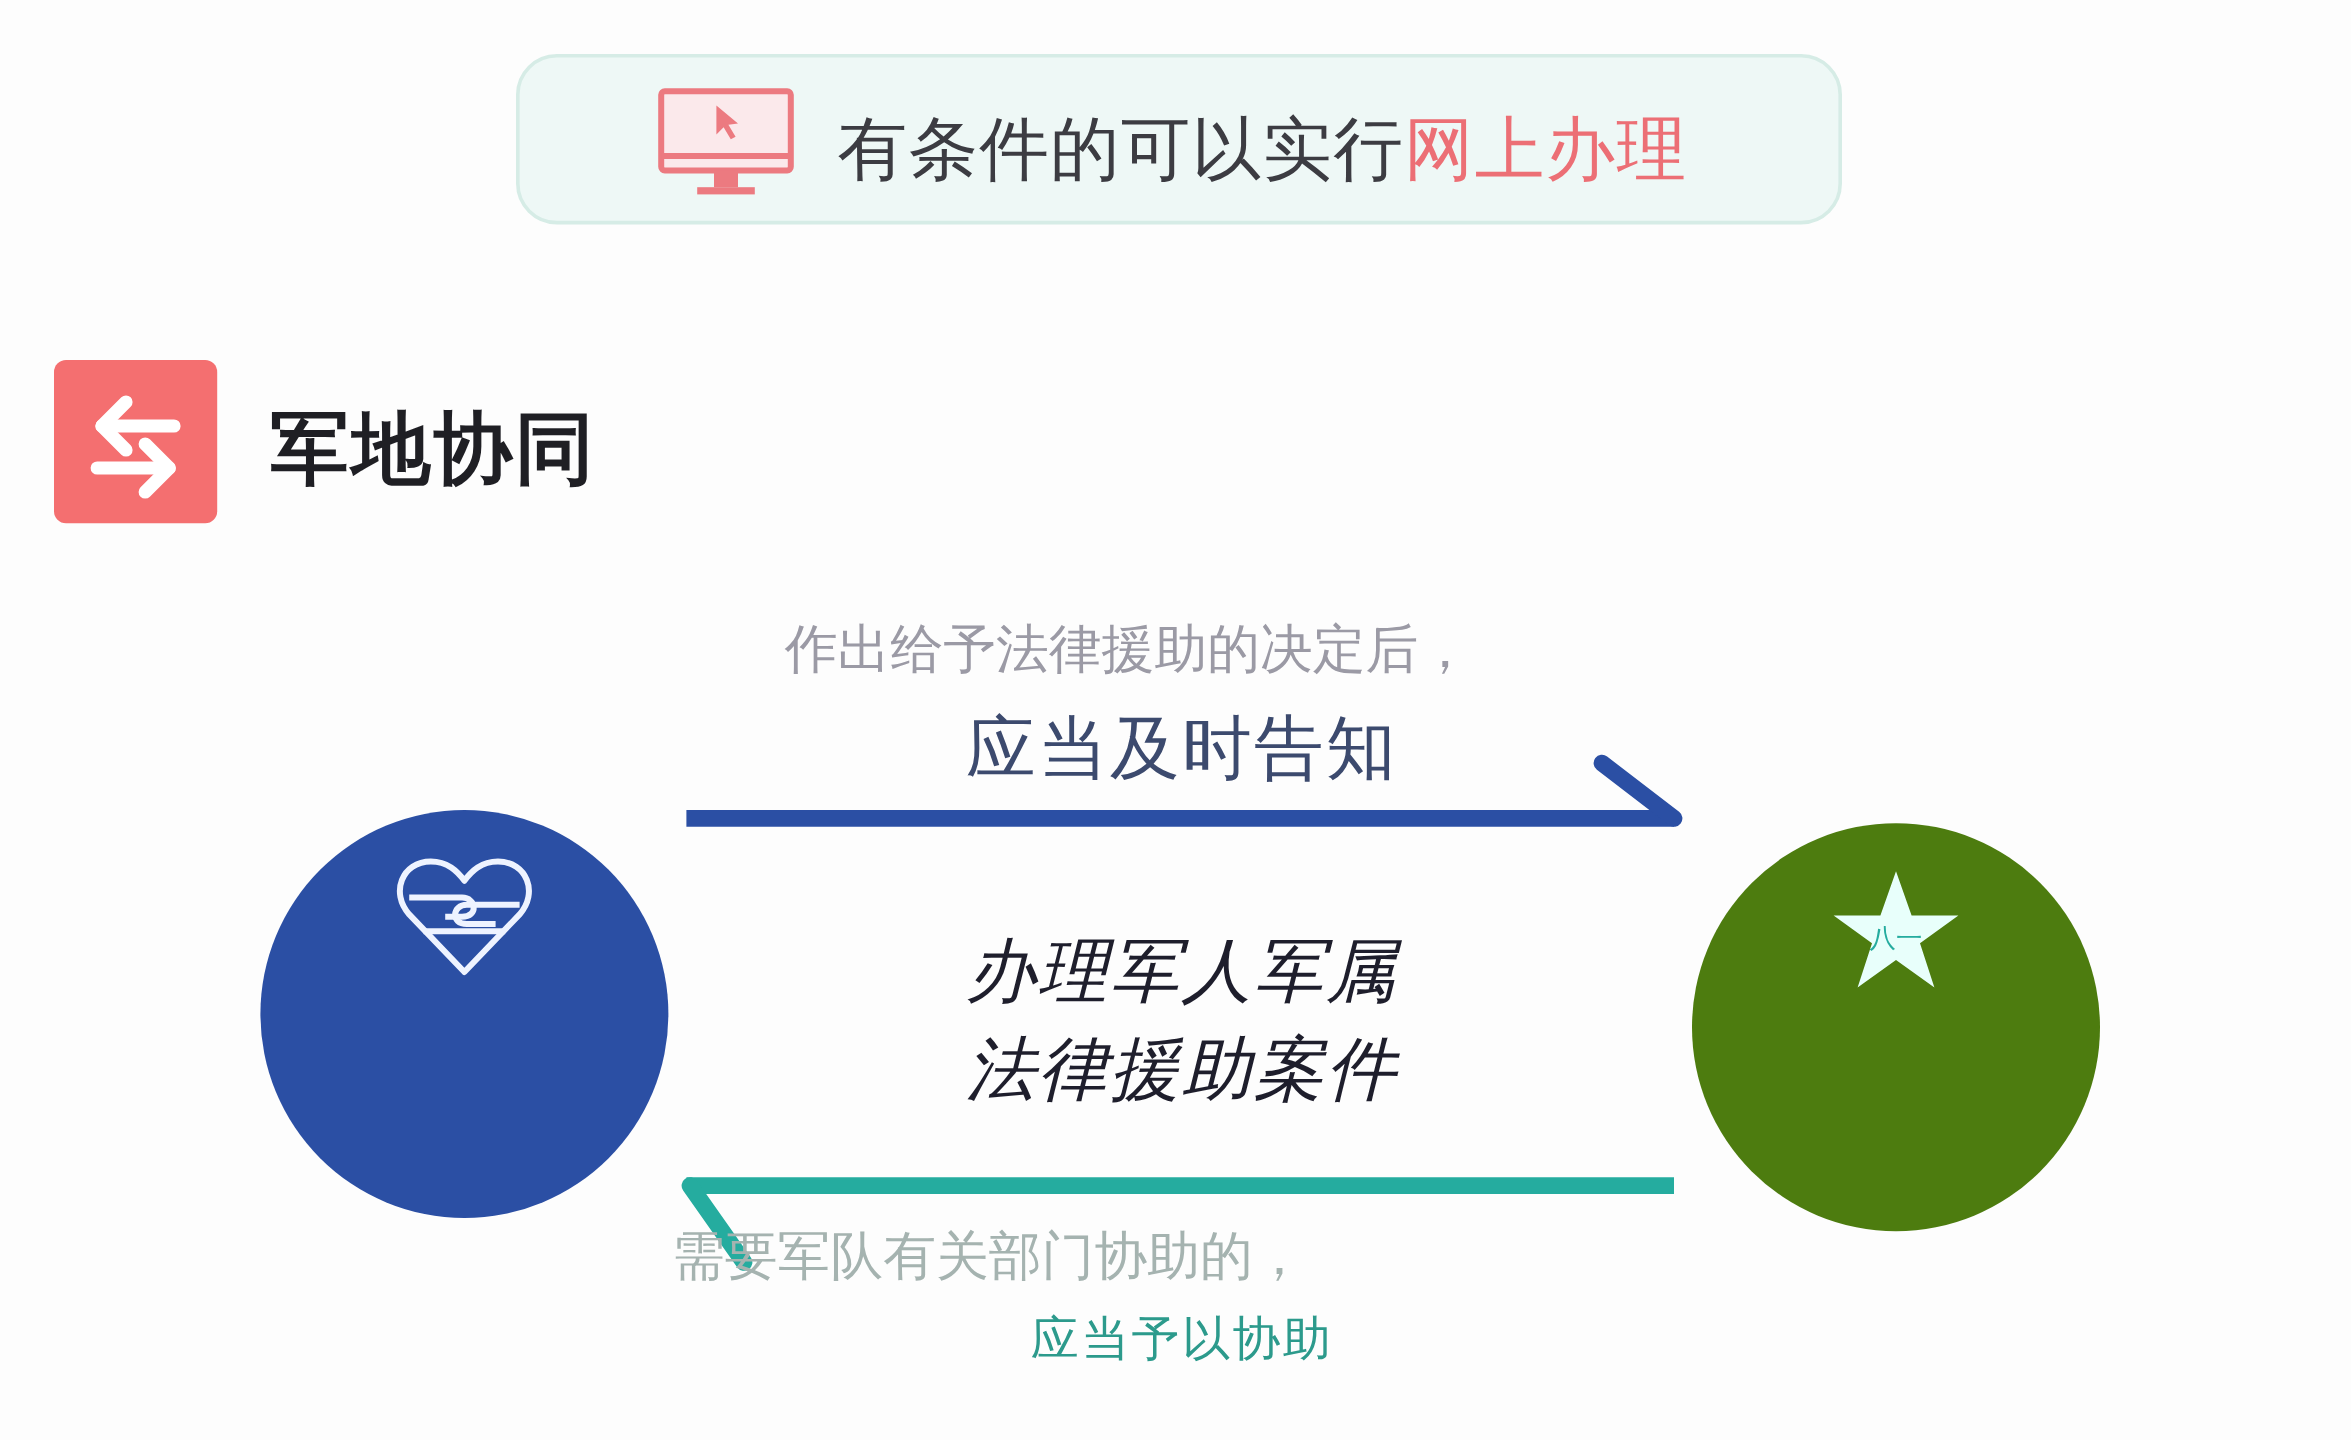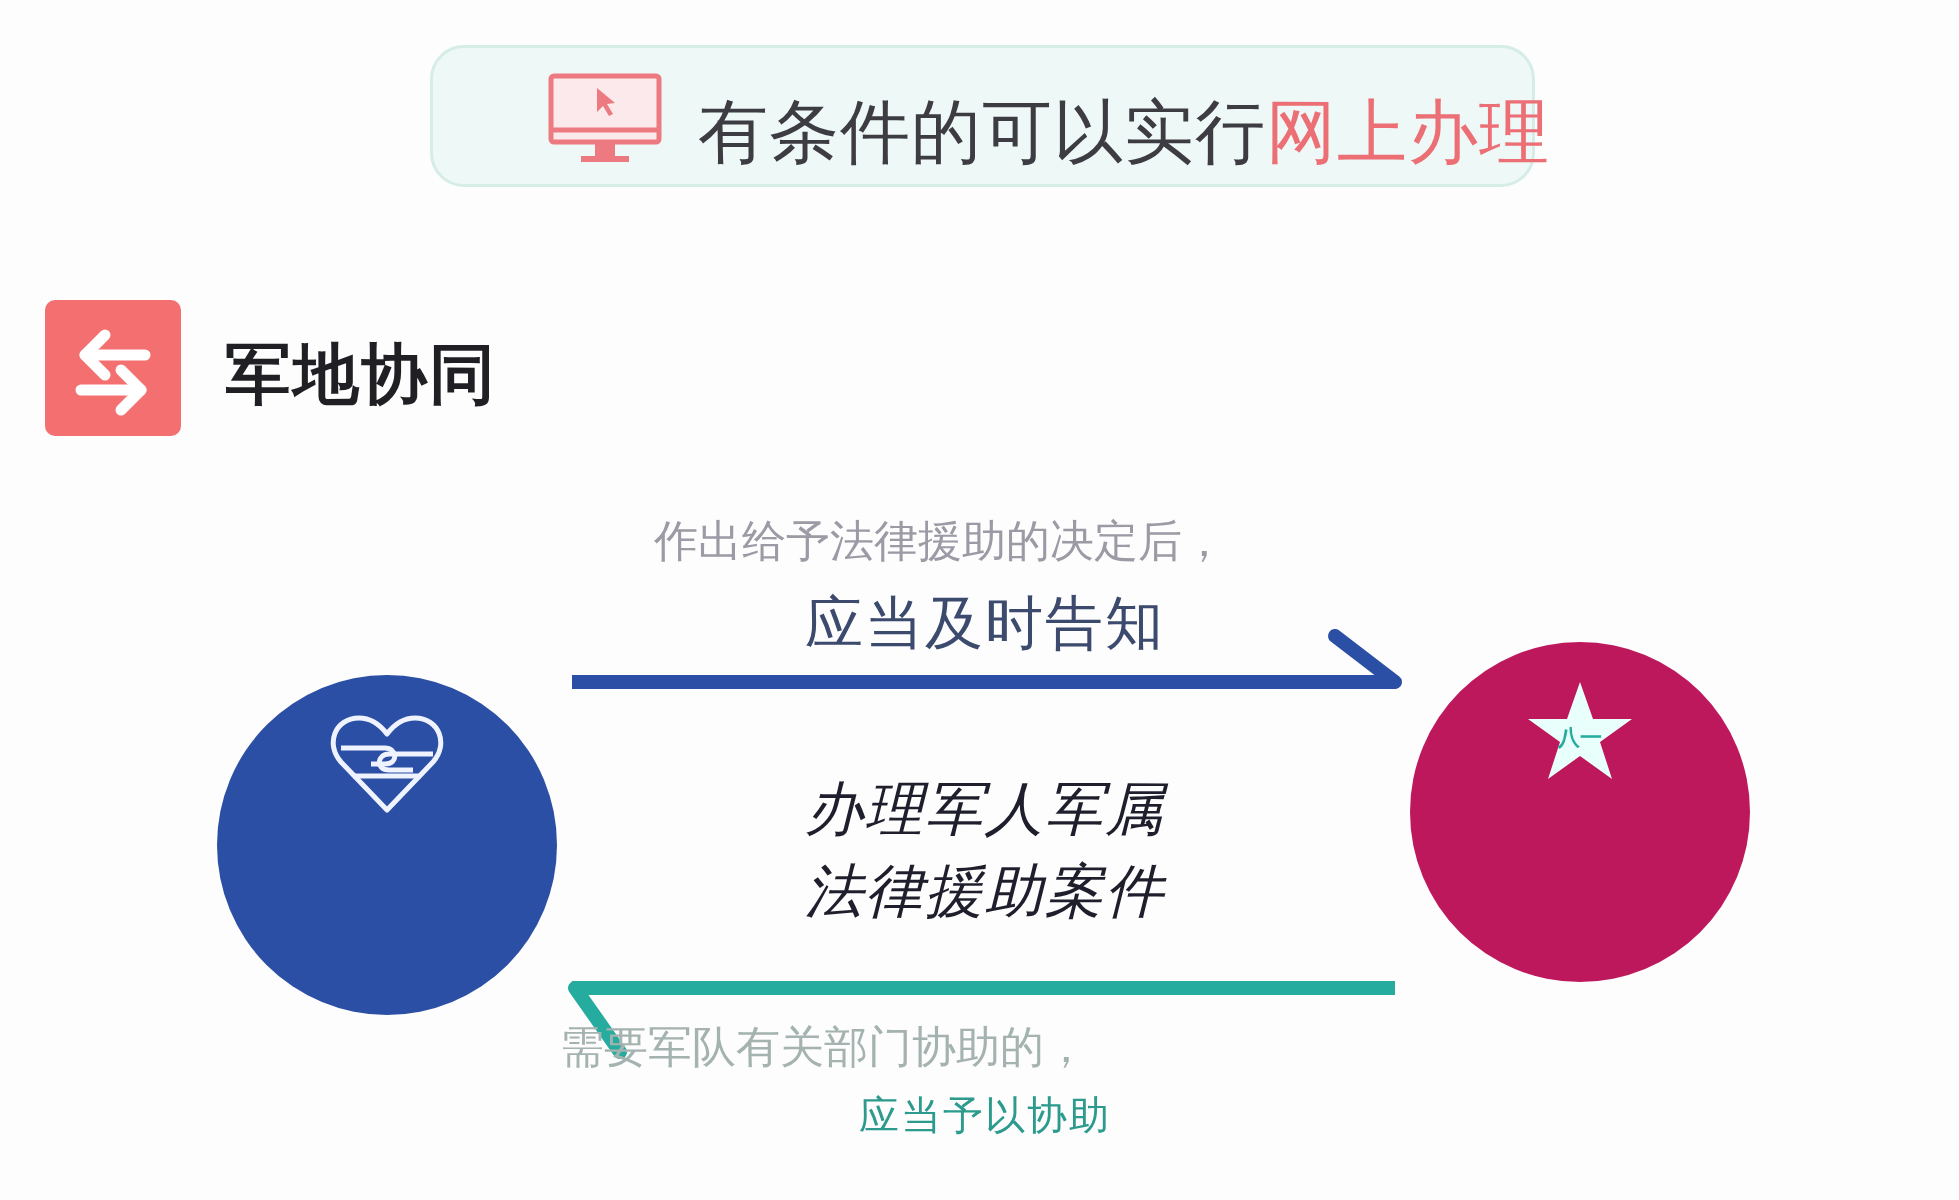--- a/index.html
+++ b/index.html
@@ -14,40 +14,40 @@
       width: 1105px; height: 142px;
       box-sizing: border-box;
       border: 3px solid #d6ece6;
       border-radius: 34px;
       background: #eef8f6;
       display: flex; align-items: center;
     }
     .banner-icon { position: absolute; left: 112px; top: 22px; width: 120px; height: 100px; }
     .banner-text {
       position: absolute; left: 265px; top: 38px;
-      font-size: 70px; color: #3c3c42; letter-spacing: 1px; white-space: nowrap;
+      font-size: 58px; color: #3c3c42; letter-spacing: 1px; white-space: nowrap;
     }
     .banner-text .hl { color: #ec6f75; }
 
     .section-icon {
       position: absolute; left: 45px; top: 300px;
       width: 136px; height: 136px;
       background: #f46f70; border-radius: 10px;
     }
     .section-title {
       position: absolute; left: 225px; top: 330px;
       font-size: 66px; color: #1f1f24; font-weight: bold; letter-spacing: 2px;
     }
 
     .circle {
       position: absolute; width: 340px; height: 340px; border-radius: 50%;
       color: #f1f5ff; text-align: center;
     }
     .circle-left { left: 217px; top: 675px; background: #2b4fa4; }
-    .circle-right { left: 1410px; top: 642px; background: #be185d; color: #eafffb; font-weight: bold; }
+    .circle-right { left: 1410px; top: 686px; background: #4d7c0f; color: #eafffb; }
     .circle .circle-icon { position: absolute; left: 110px; top: 35px; width: 120px; height: 110px; }
     .circle .circle-label {
       position: absolute; left: 0; right: 0; top: 150px;
       font-size: 56px; line-height: 70px; letter-spacing: 1px;
     }
 
     .arrow { position: absolute; left: 560px; width: 850px; height: 120px; }
     .arrow-top { top: 610px; }
     .arrow-bottom { top: 960px; }
 

